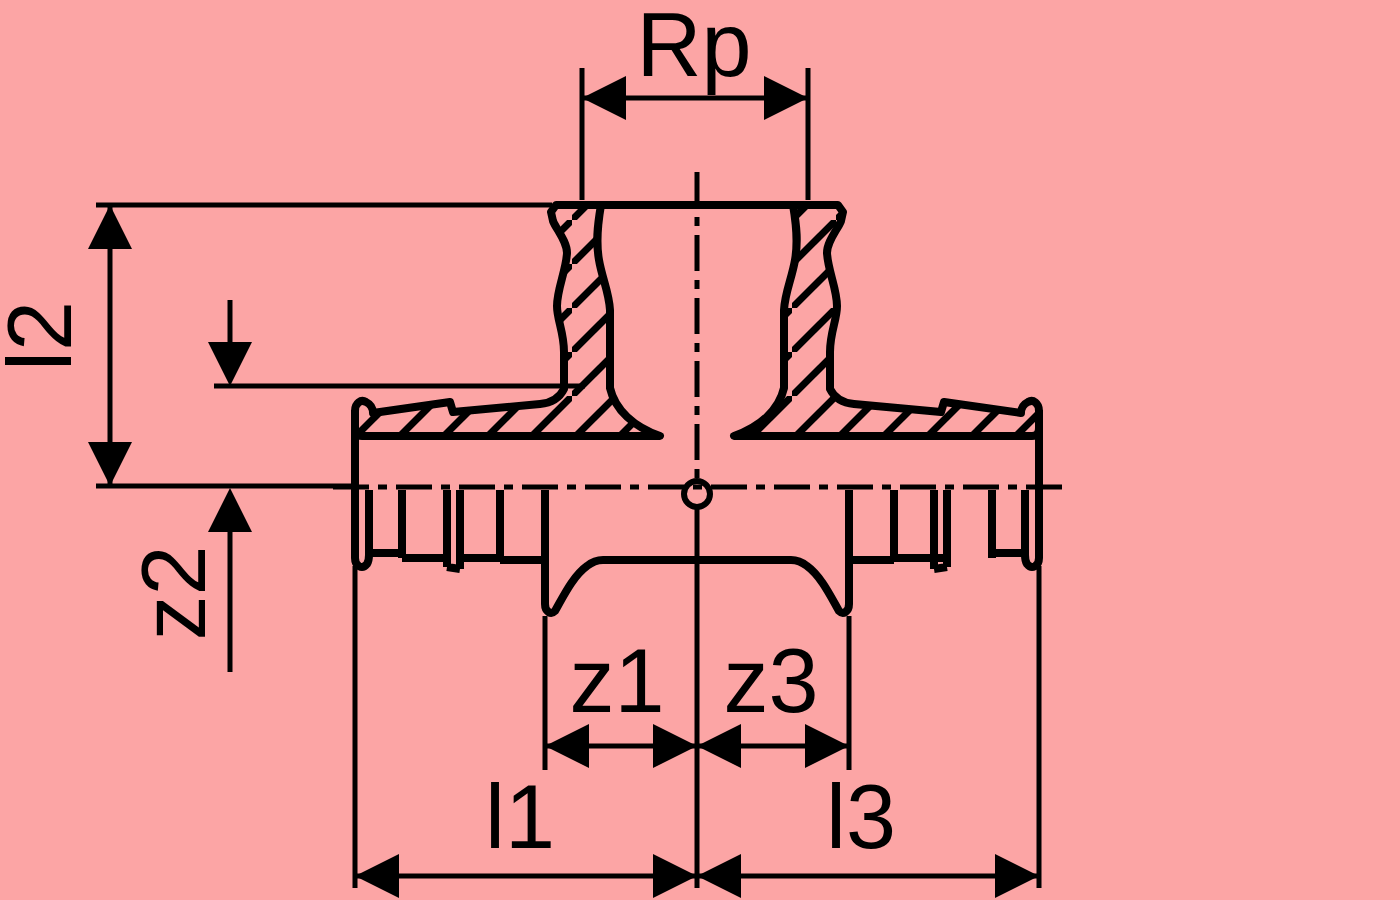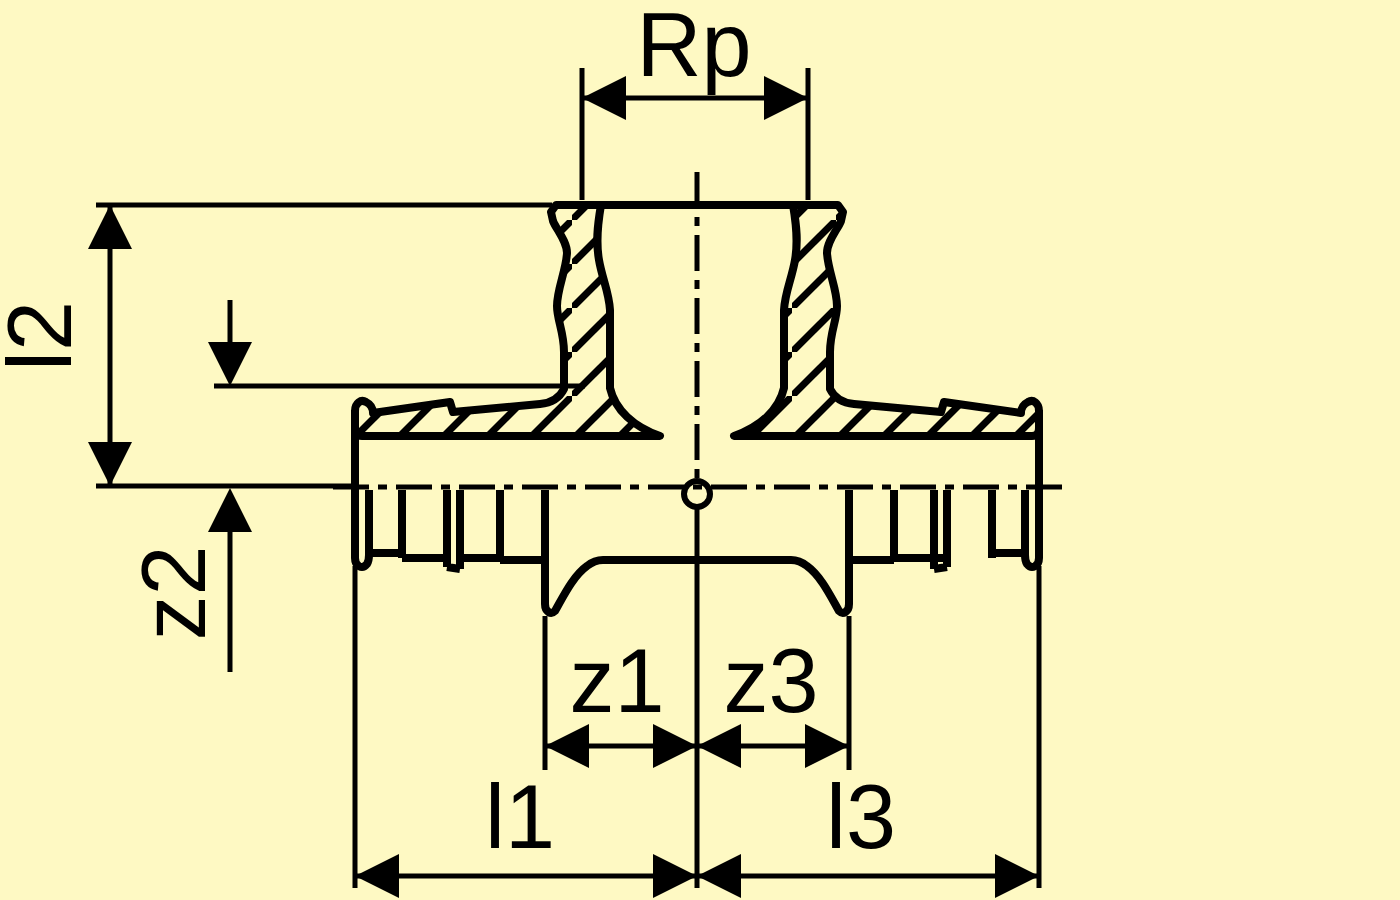--- a/index.html
+++ b/index.html
@@ -6,21 +6,21 @@
     margin: 0;
     padding: 0;
     background: #ffffff;
     width: 1400px;
     height: 900px;
     overflow: hidden;
   }
   .drawing-wrap {
     width: 1400px;
     height: 900px;
-    background: #fef9c3;
+    background: #fca5a5;
   }
   svg {
     display: block;
   }
   .dim-label {
     font-family: "Liberation Sans", "DejaVu Sans", sans-serif;
     font-size: 90px;
     fill: #000000;
   }
 </style>

